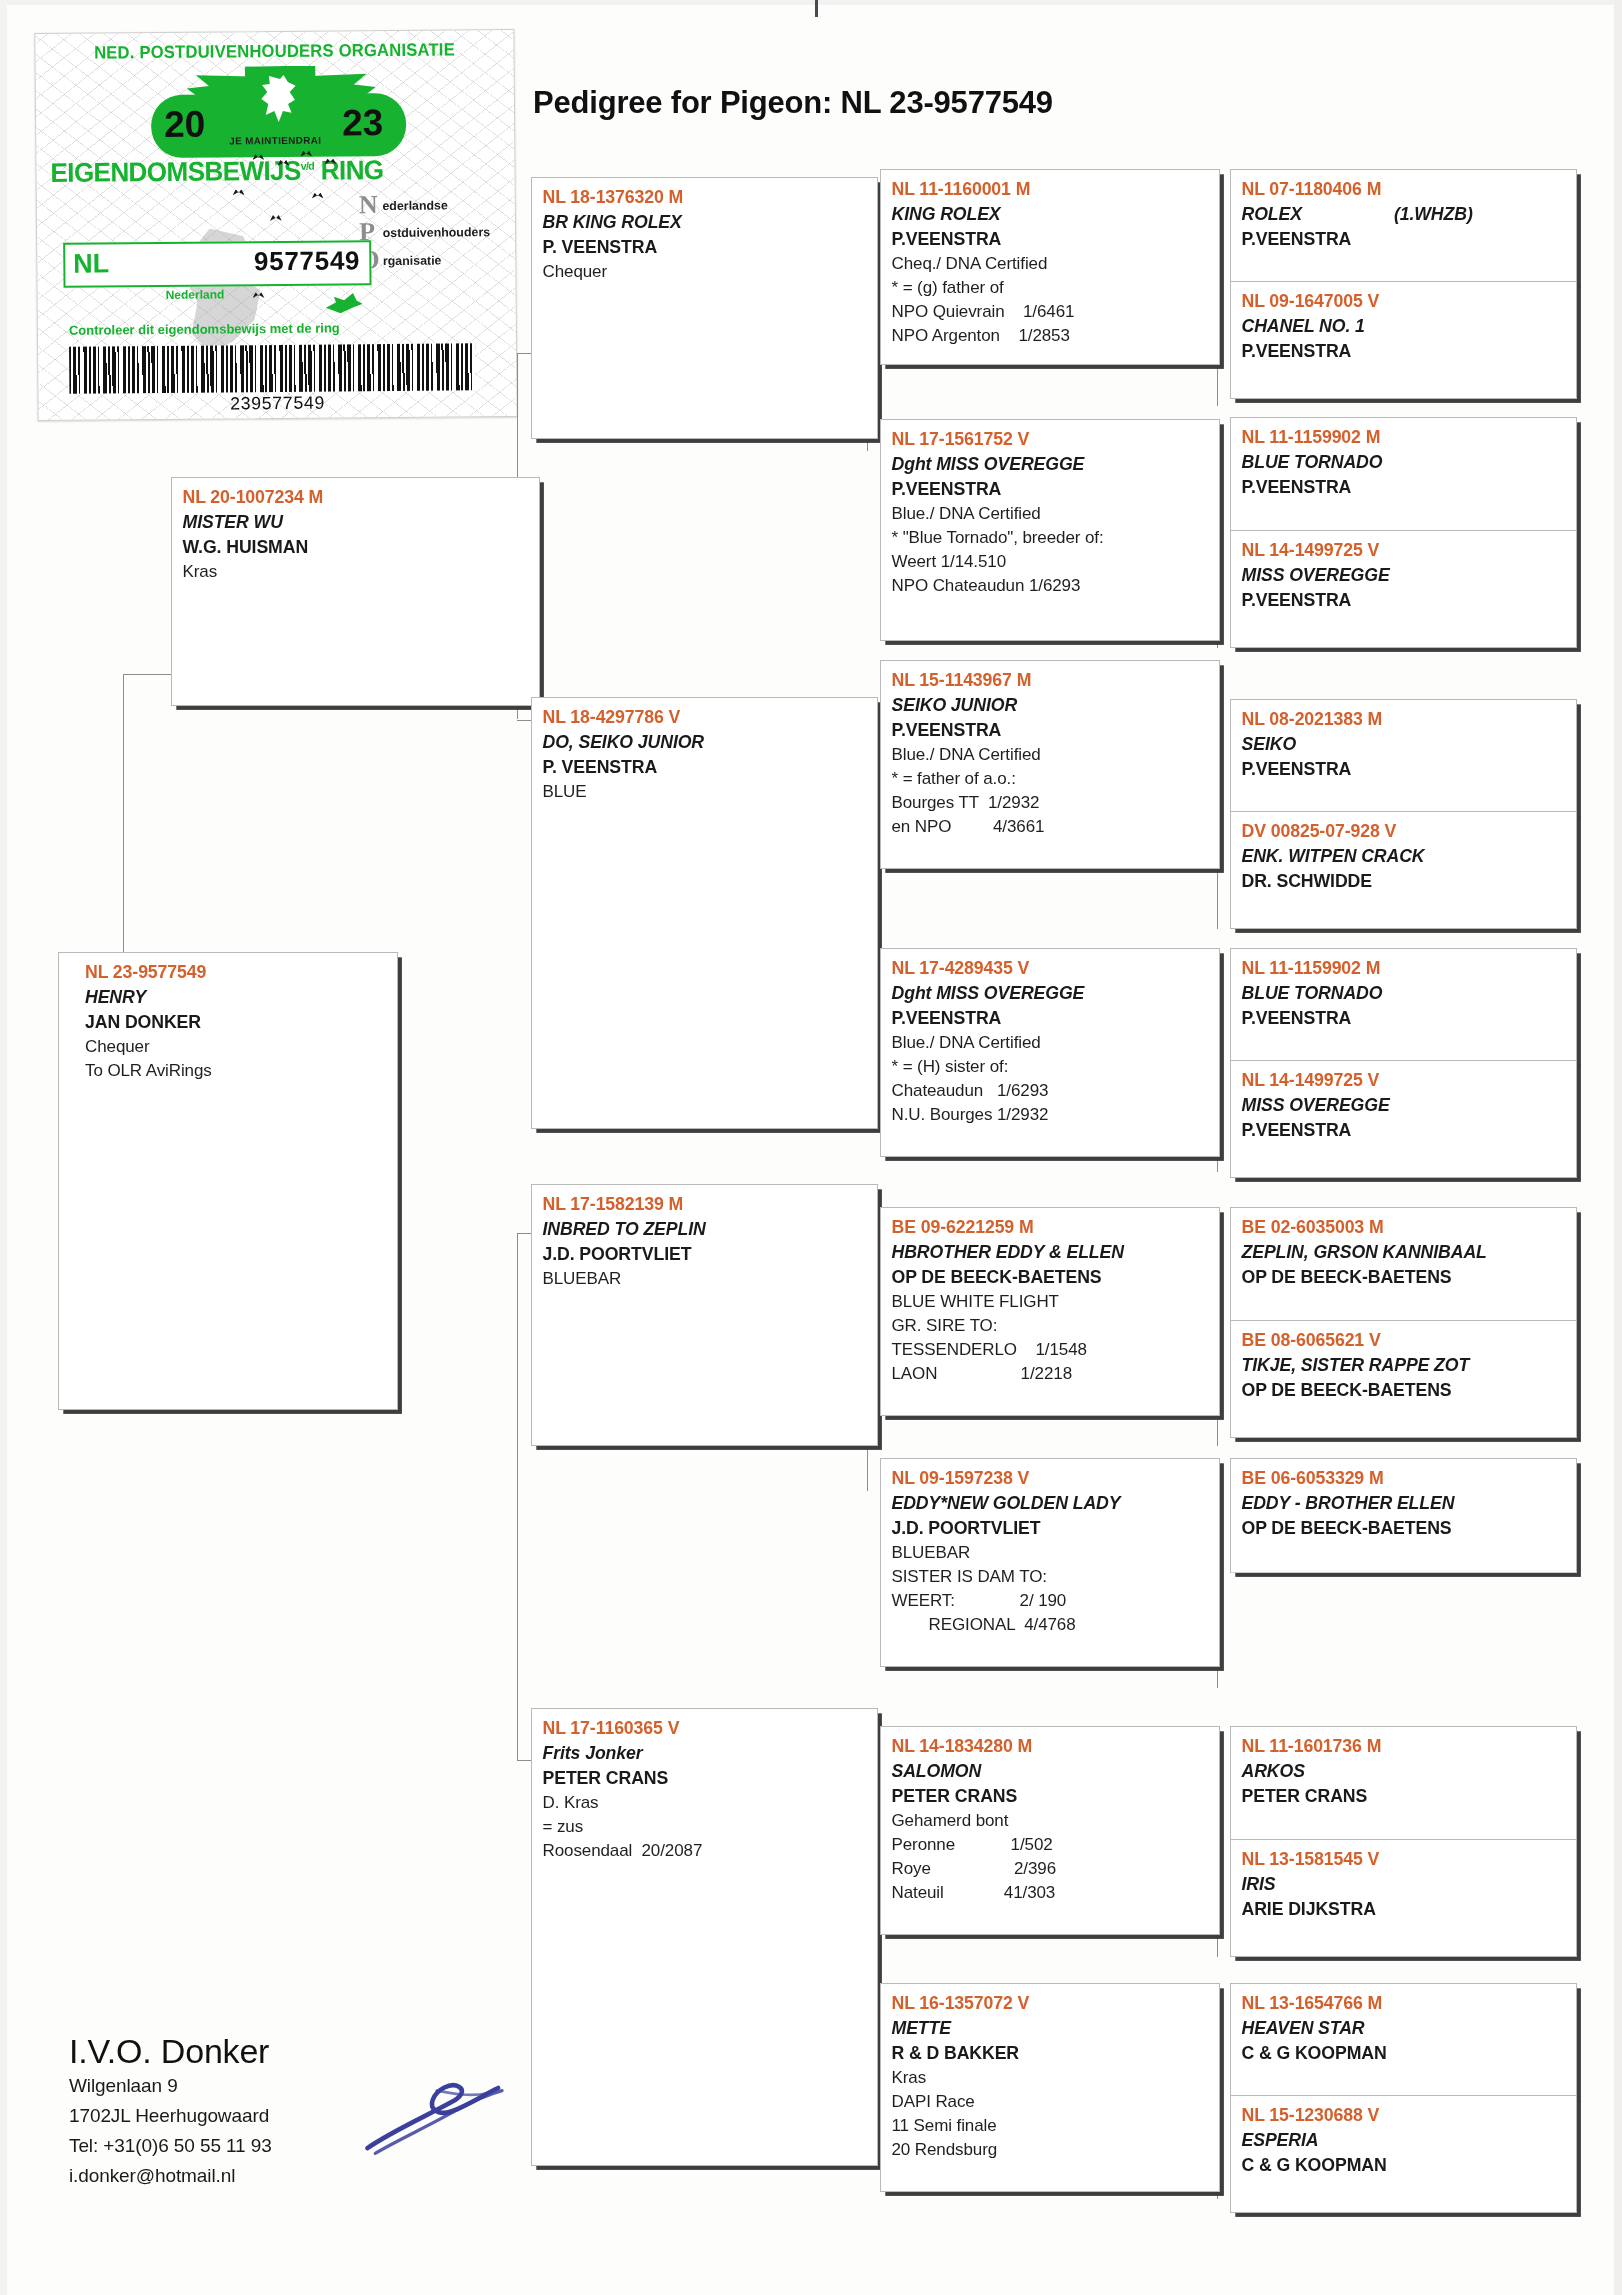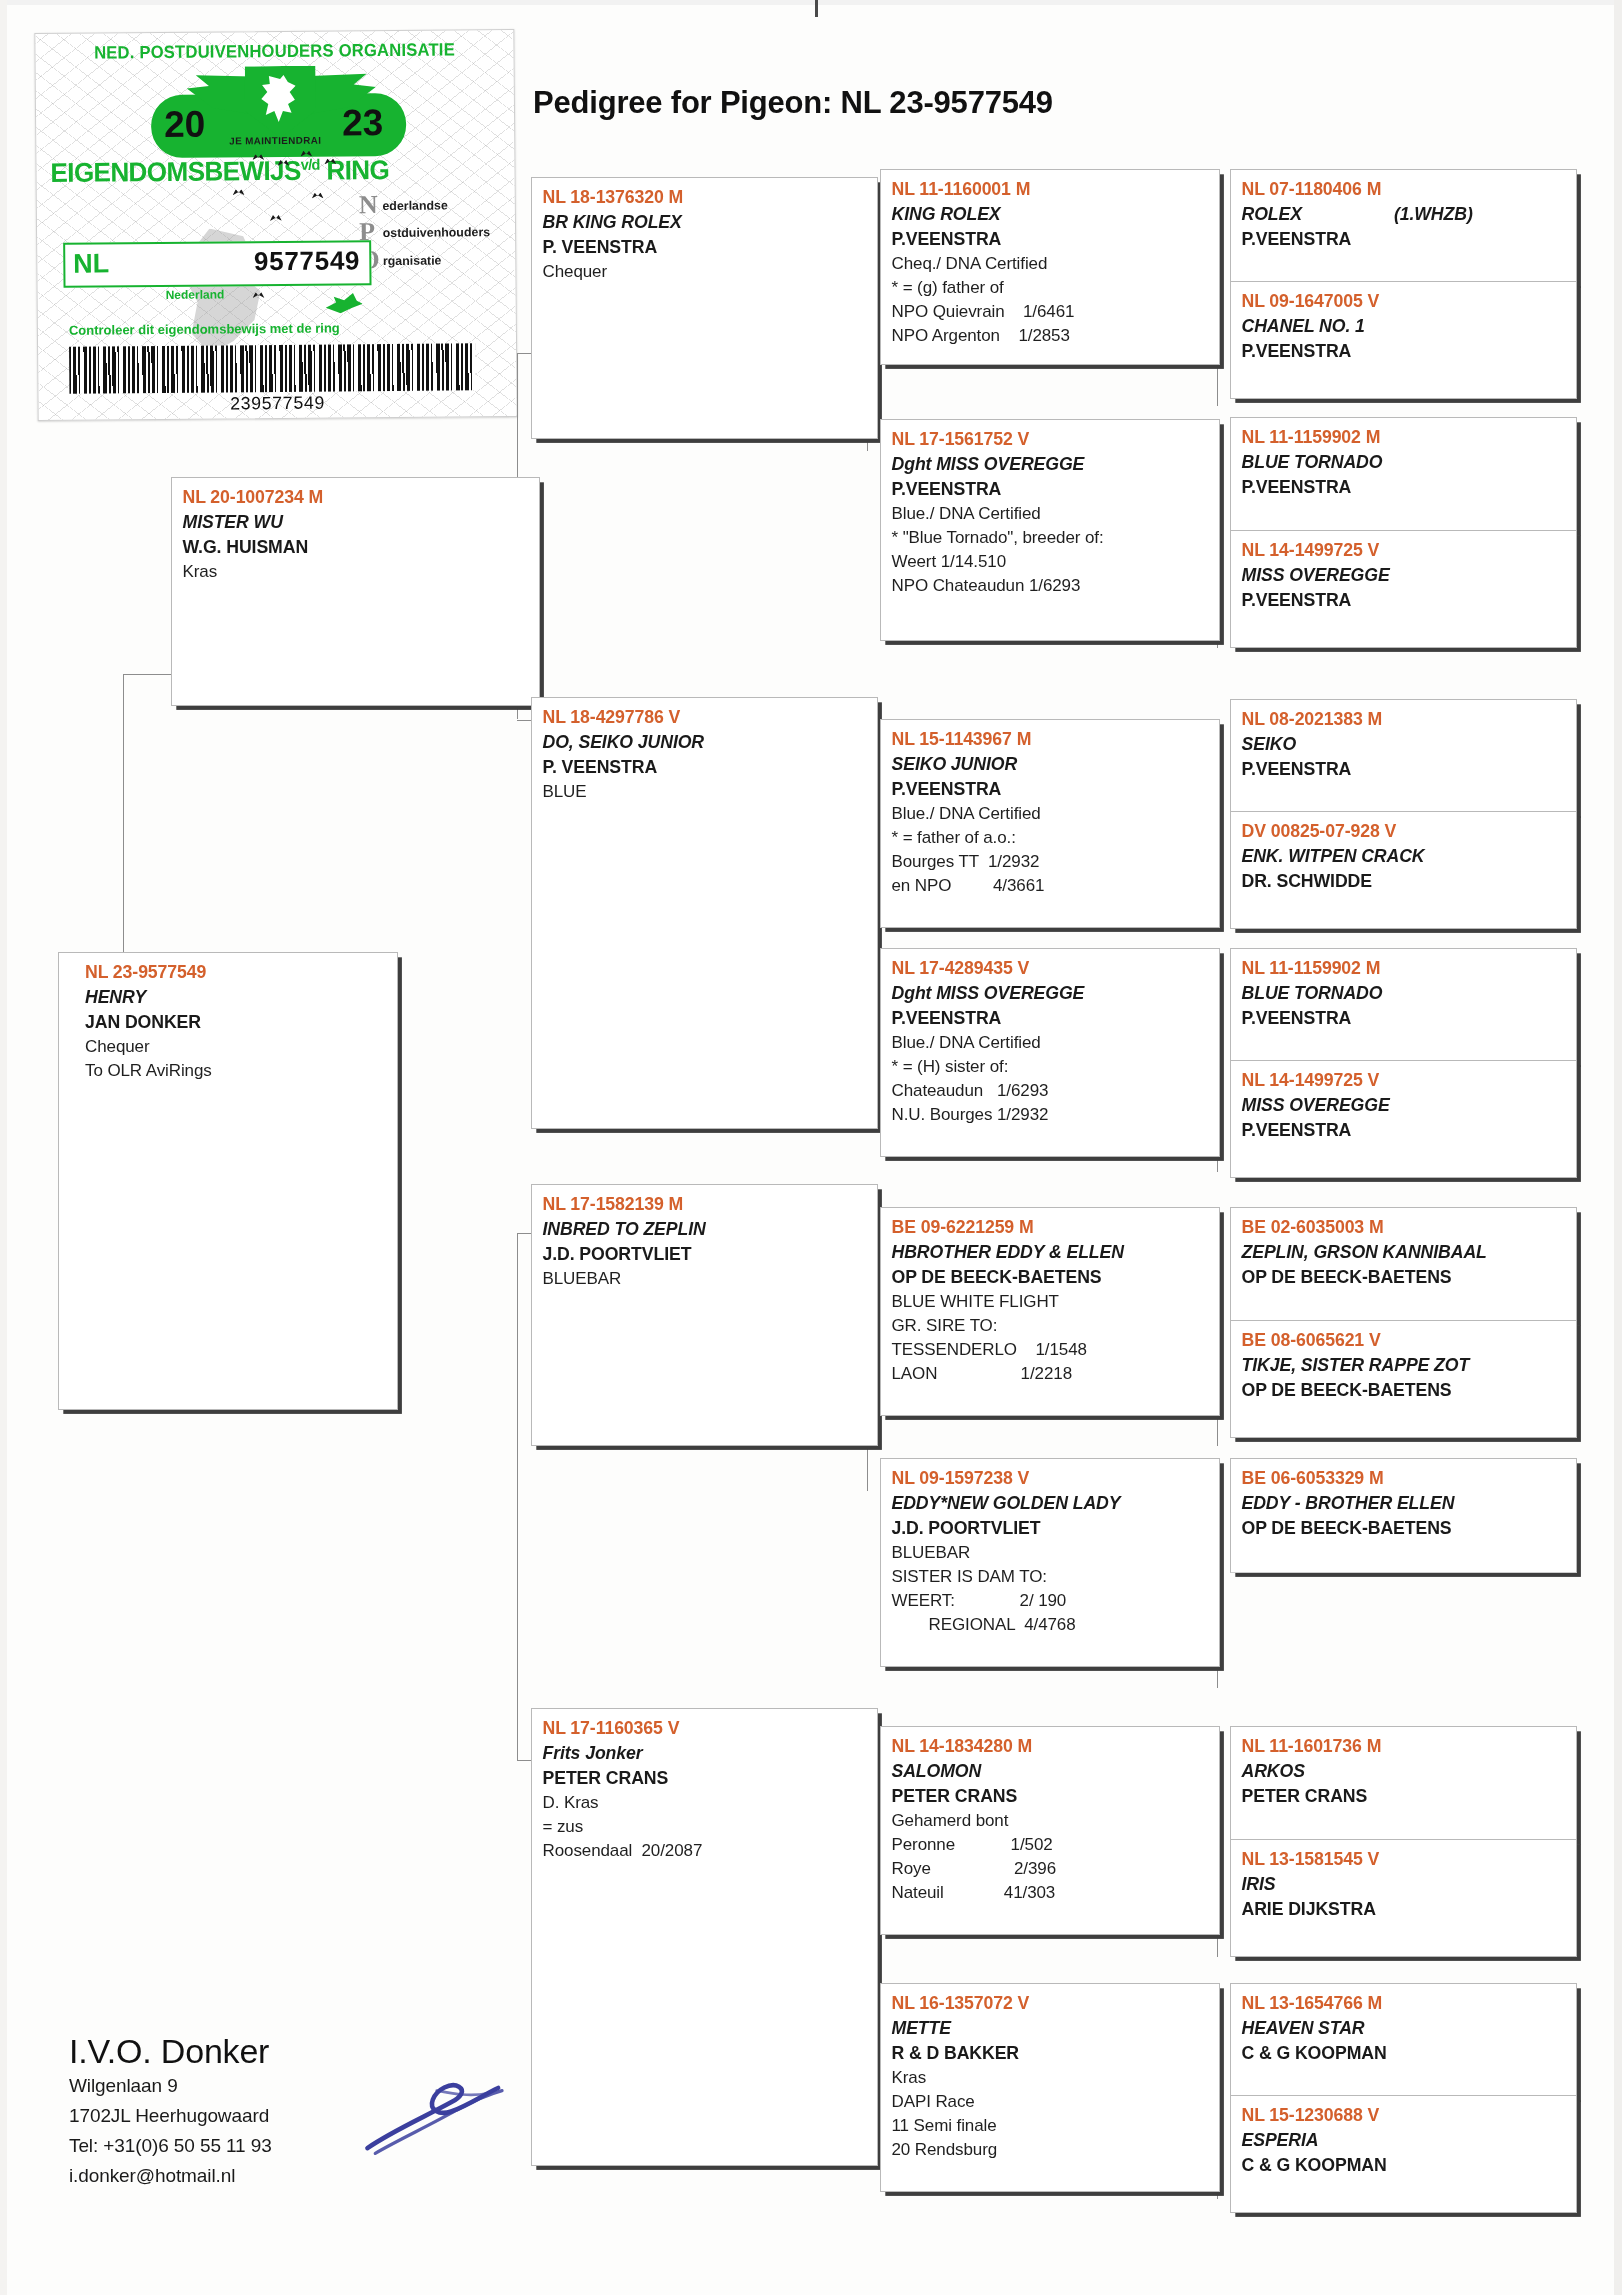--- a/index.html
+++ b/index.html
@@ -70,21 +70,21 @@
   }
   .st-motto{
     position:absolute;left:0;right:0;top:103px;text-align:center;
     color:#1b1b1b;font-size:9.8px;font-weight:bold;letter-spacing:0.4px;
   }
   .st-big{
     position:absolute;left:7.9px;top:124px;width:393px;
     color:#17b330;font-weight:bold;font-size:27px;letter-spacing:-0.7px;
     transform:scaleX(.97);
   }
-  .st-big sup{font-size:15px;}
+  .st-big sup{font-size:11px;}
   .st-npo{position:absolute;left:322px;top:160px;width:144px;}
   .st-npo-row{position:relative;height:27.5px;}
   .st-npo-letter{
     position:absolute;left:0;top:-1.3px;font-size:26px;font-weight:bold;color:#8d8d8d;
     font-family:"Liberation Serif", serif;
   }
   .st-npo-word{position:absolute;left:23.6px;top:7.9px;font-size:12.4px;font-weight:bold;color:#1d1d1d;}
   .st-ringbox{
     position:absolute;left:26px;top:209px;width:304px;height:41px;
     border:2px solid #17b330;background:#fff;
@@ -305,21 +305,21 @@
   <div class="pbox" style="left:880px;top:419px;width:340px;height:222px;">
     <div class="ring">NL 17-1561752 V</div>
     <div class="nick">Dght MISS OVEREGGE</div>
     <div class="owner">P.VEENSTRA</div>
     <div class="note">Blue./ DNA Certified</div>
     <div class="note">* "Blue Tornado", breeder of:</div>
     <div class="note">Weert 1/14.510</div>
     <div class="note">NPO Chateaudun 1/6293</div>
   </div>
 
-  <div class="pbox" style="left:880px;top:719px;width:340px;height:209px;">
+  <div class="pbox" style="left:880px;top:660px;width:340px;height:209px;">
     <div class="ring">NL 15-1143967 M</div>
     <div class="nick">SEIKO JUNIOR</div>
     <div class="owner">P.VEENSTRA</div>
     <div class="note">Blue./ DNA Certified</div>
     <div class="note">* = father of a.o.:</div>
     <div class="note">Bourges TT  1/2932</div>
     <div class="note">en NPO         4/3661</div>
   </div>
 
   <div class="pbox" style="left:880px;top:948px;width:340px;height:209px;">

